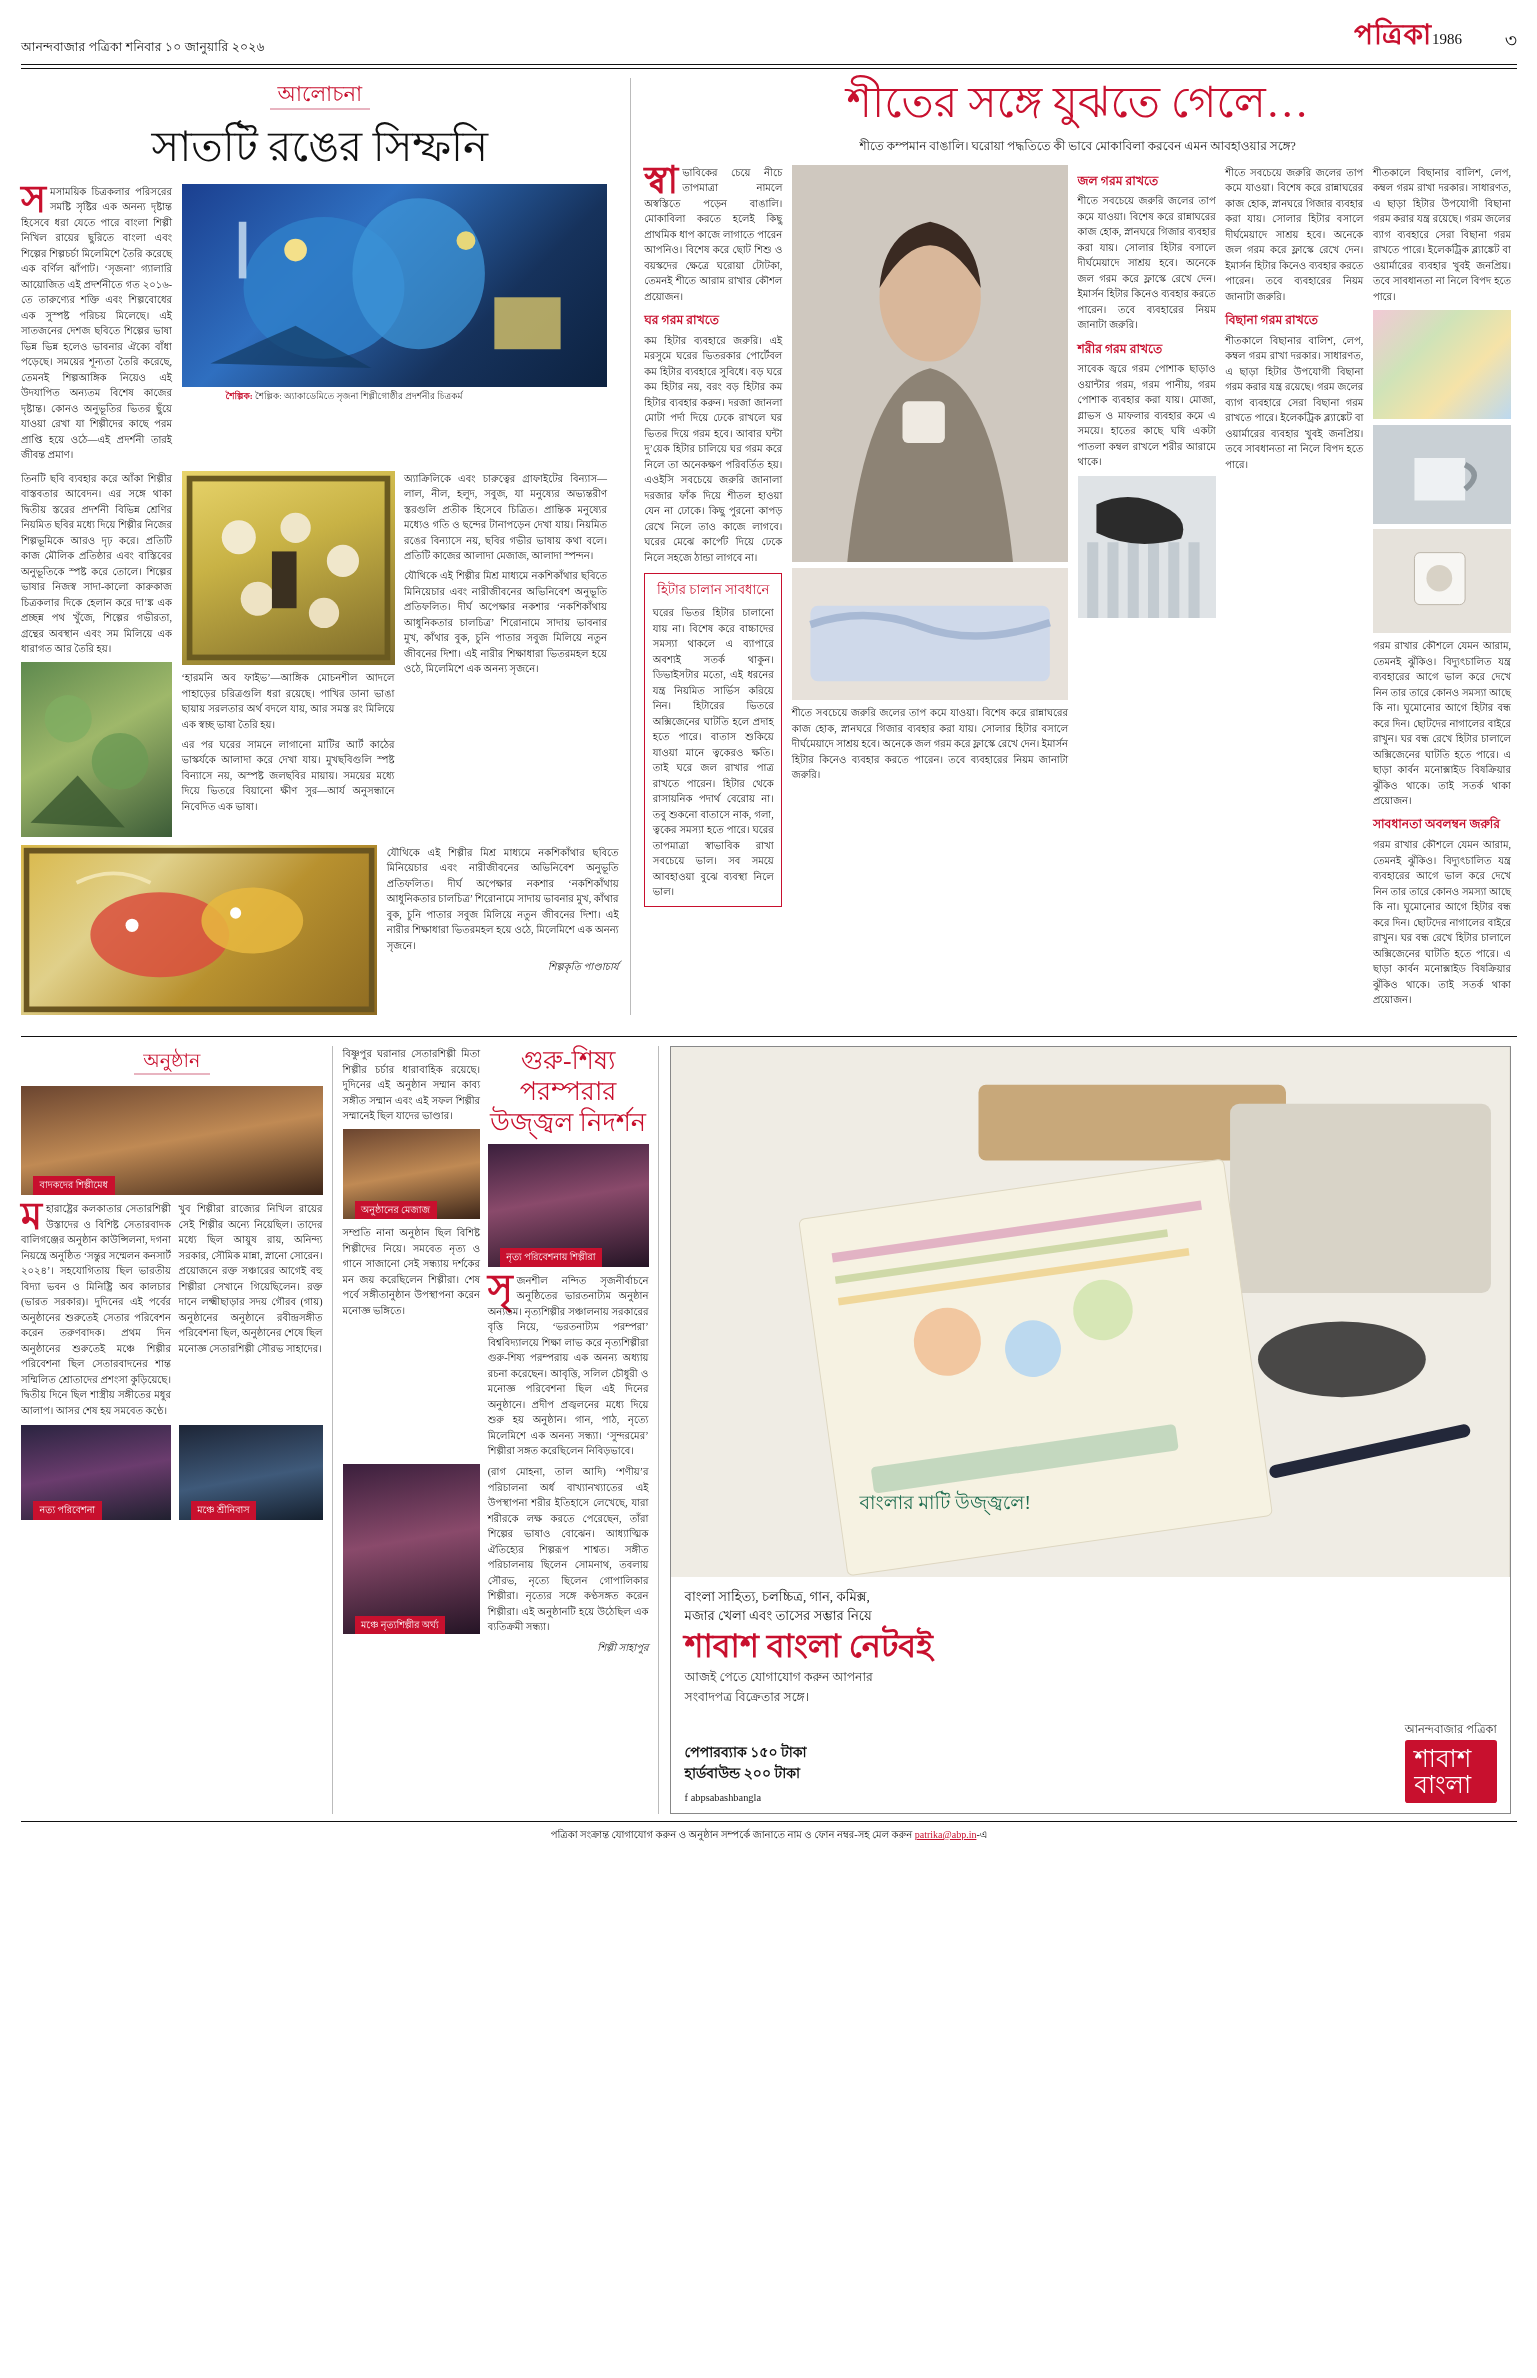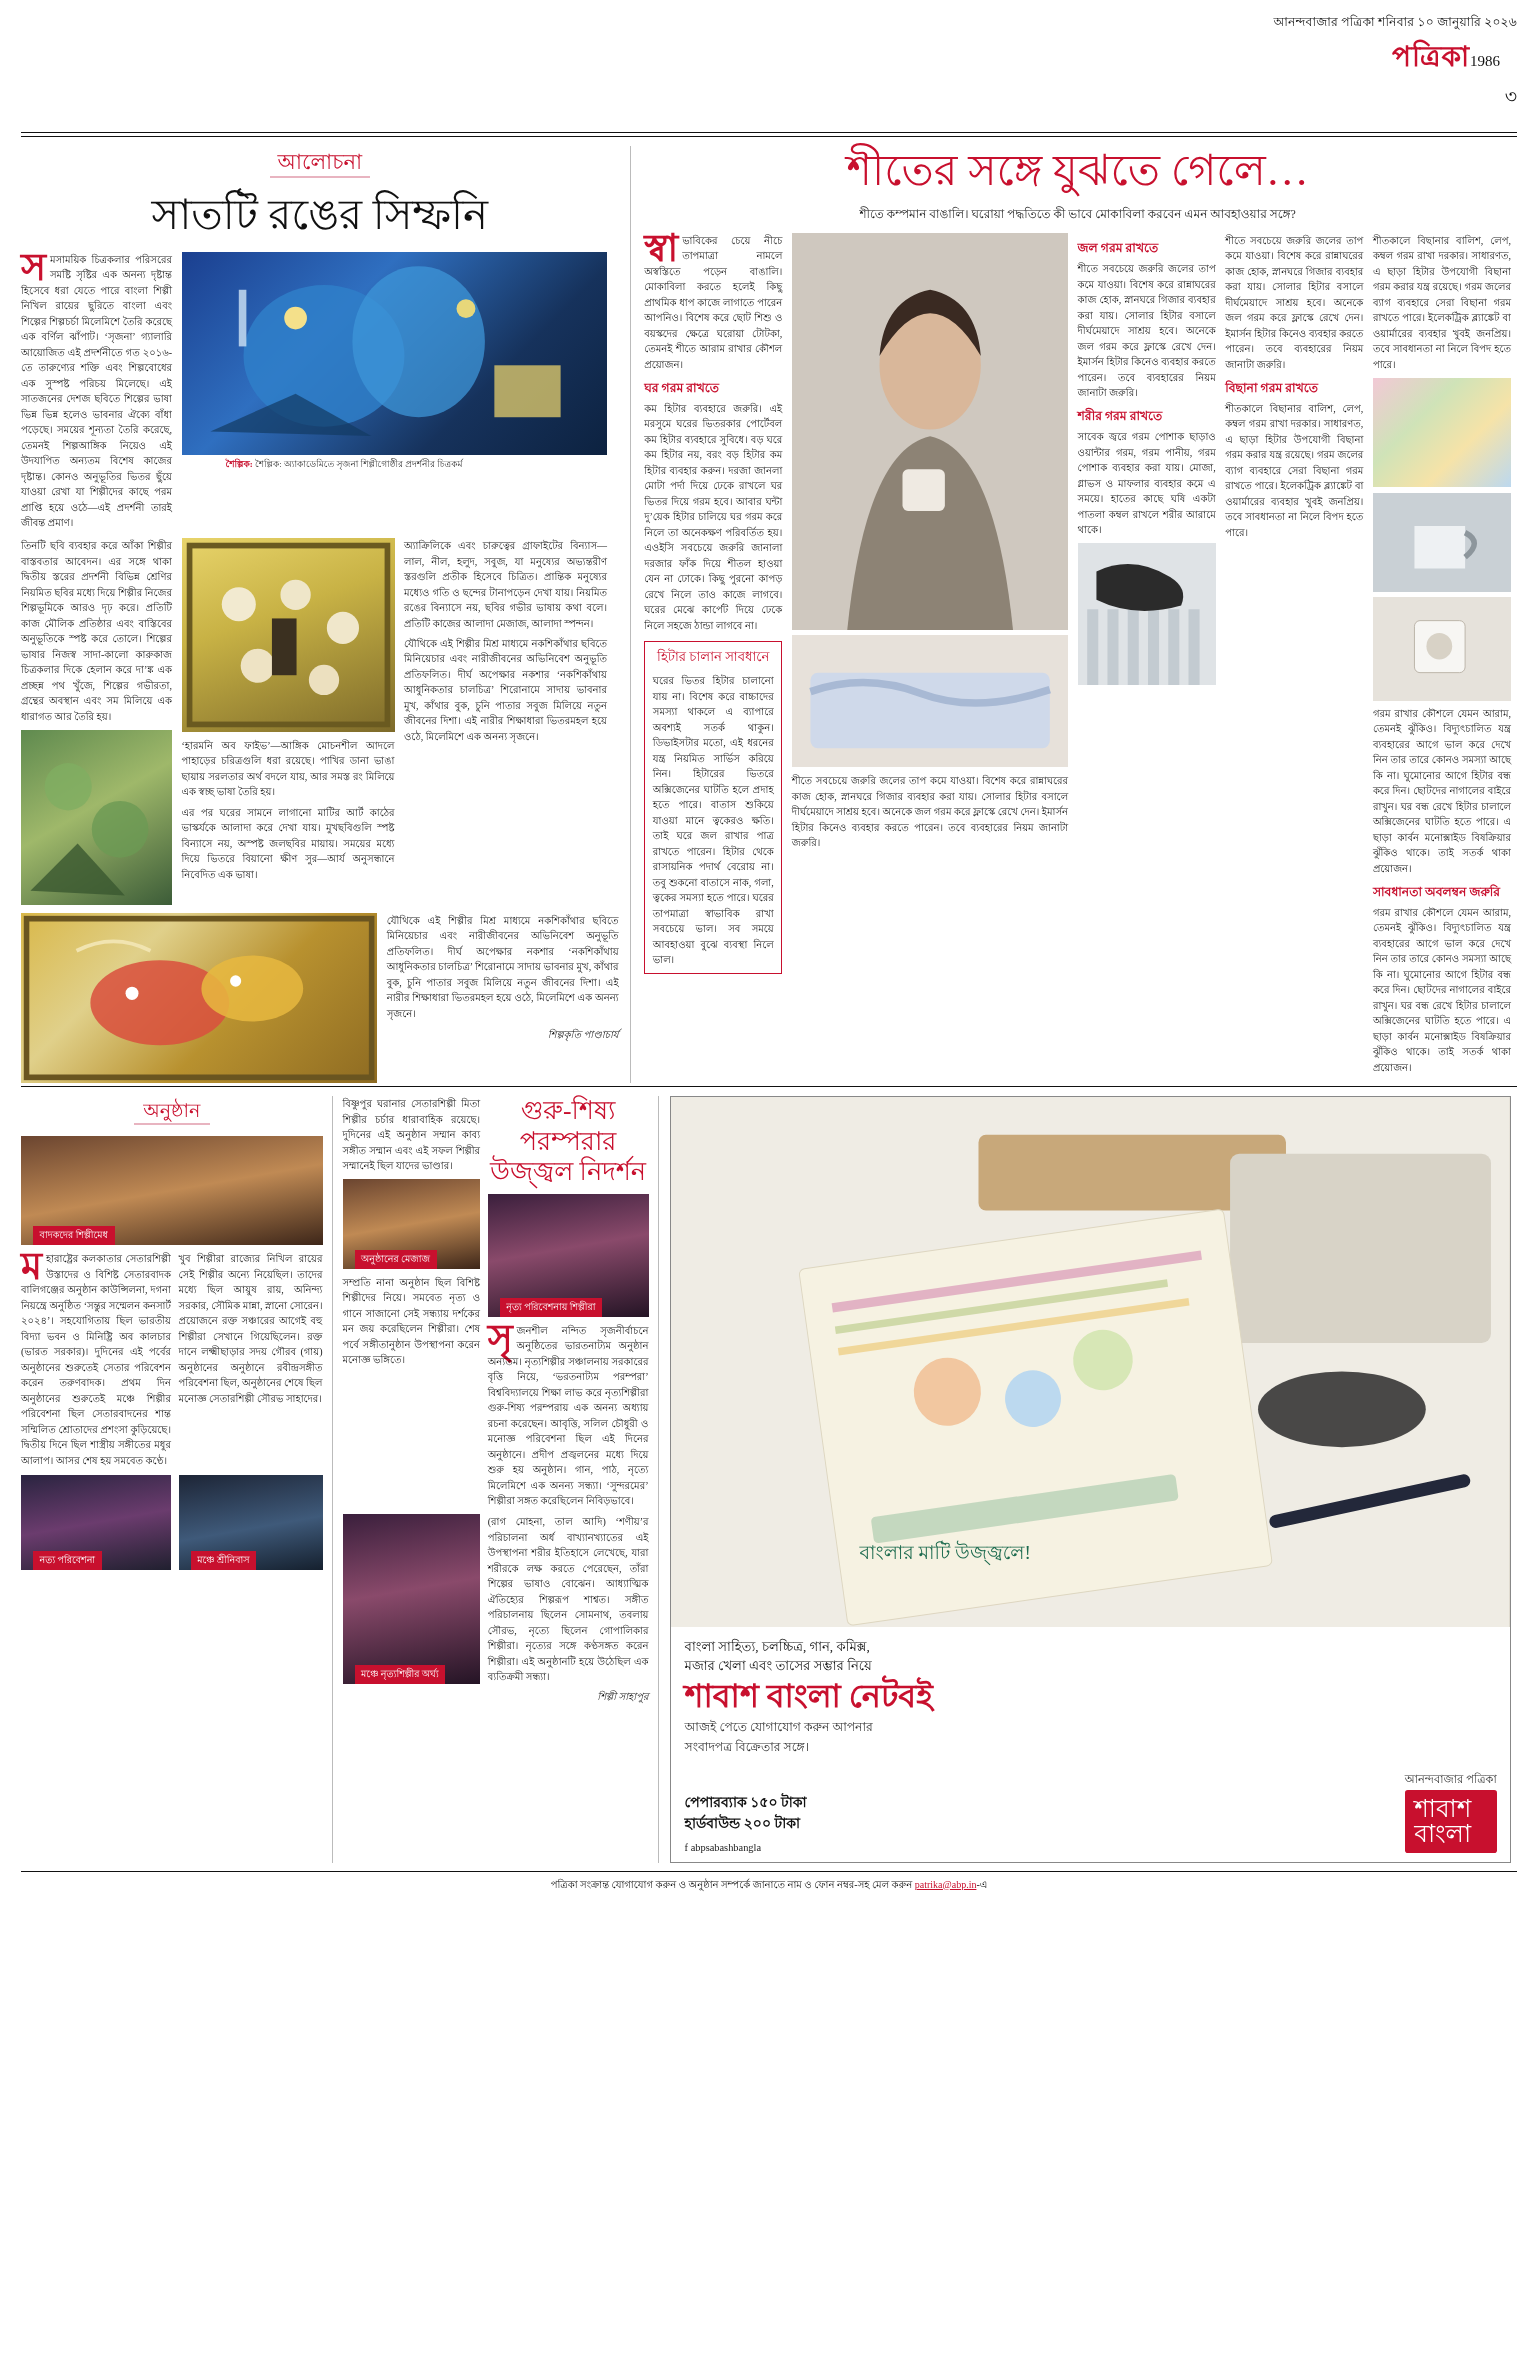--- a/index.html
+++ b/index.html
@@ -8,21 +8,21 @@
     width:1538px; height:2378px;
     background:#ffffff;
     font-family:"Liberation Serif", serif;
     color:#111;
     position:relative;
   }
   .page { position:relative; width:1538px; height:2378px; padding:13.2px 21px; }
 
   
   .masthead { display:flex; align-items:flex-end; justify-content:space-between;
-              border-bottom:1.9px solid #111; padding-bottom:16px;flex-direction:column; }
+              border-bottom:1.9px solid #111; padding-bottom:4px; }
   .mast-left { font-size:12.3px; letter-spacing:0.2px; padding-bottom:1.9px;}
   .mast-mid { flex:1; text-align:right; padding-right:17px;}
   .logo { color:#c8102e; font-size:28px; font-weight:bold; letter-spacing:0.9px;
           font-family:"Liberation Serif", serif; }
   .pageno { font-size:19px; width:38px; text-align:right; padding-bottom:1.9px;}
 
   .rule-thin { border-top:0.9px solid #111; margin-top:2.8px; }
 
   
   .top-area { display:flex; gap:0; margin-top:9.5px; }
@@ -43,21 +43,21 @@
   .cap { font-size:9px; color:#333; padding-top:2.8px; line-height:1.35; }
   .cap b { color:#c8102e;padding-left:44px; }
 
   .subhead-red { color:#c8102e; font-size:12.3px; margin:6.6px 0 1.9px; font-weight:bold;}
   .standfirst { text-align:center; font-size:12px; line-height:1.5; color:#222; }
 
   .boxed { border:0.9px solid #c8102e; padding:5.7px 7.6px; margin:7.6px 0; }
   .boxed-title { color:#c8102e; text-align:center; font-size:13.2px; margin-bottom:3.8px; }
 
   
-  .bottom-area { display:flex; margin-top:3px; border-top:1.9px solid #111; padding-top:9.5px; }
+  .bottom-area { display:flex; margin-top:21px; border-top:1.9px solid #111; padding-top:9.5px; }
   .bottom-left { width:312px; padding-right:9.5px; border-right:0.9px solid #bbb;}
   .bottom-mid  { width:326px; padding:0 9.5px; border-right:0.9px solid #bbb;}
   .bottom-right{ width:852px; padding-left:11.4px; }
 
   .anushthan-tag { text-align:center; }
   .anushthan-tag span { font-size:19px; color:#c8102e; border-bottom:2.8px solid #e8b4c0; padding:0 9.5px 1.9px;}
 
   .ad { border:0.9px solid #888; height:100%; position:relative; overflow:hidden; background:#f7f7f3;}
   .ad-bottom { background:#ffffff; padding:9.5px 13.2px; }
   .ad-line1 { font-size:13.2px; line-height:1.45; color:#111;}

